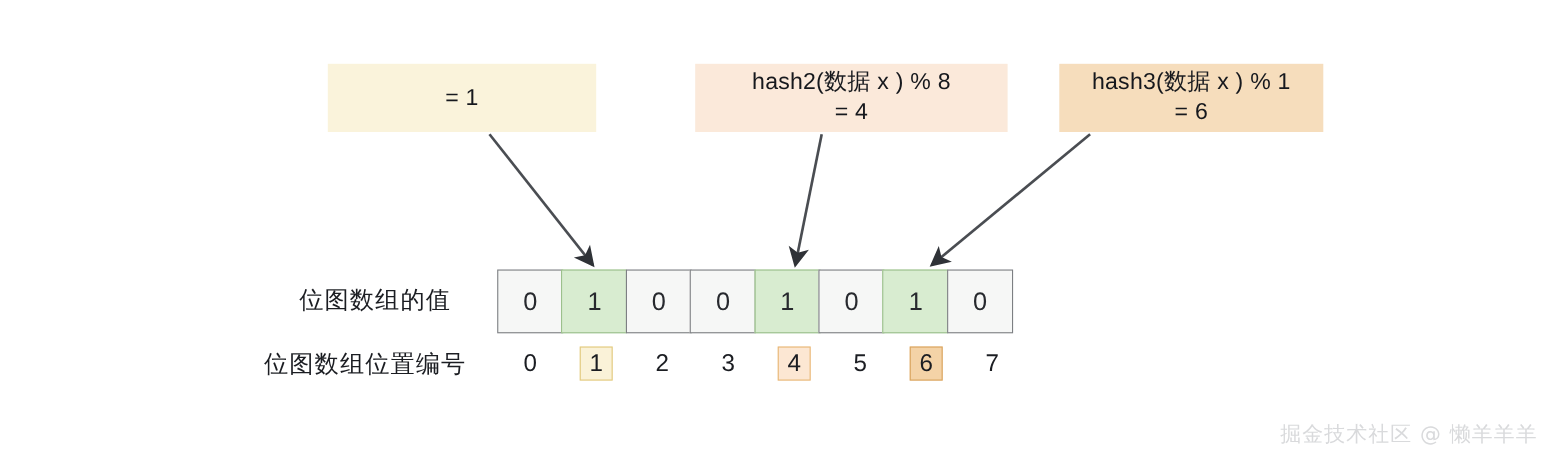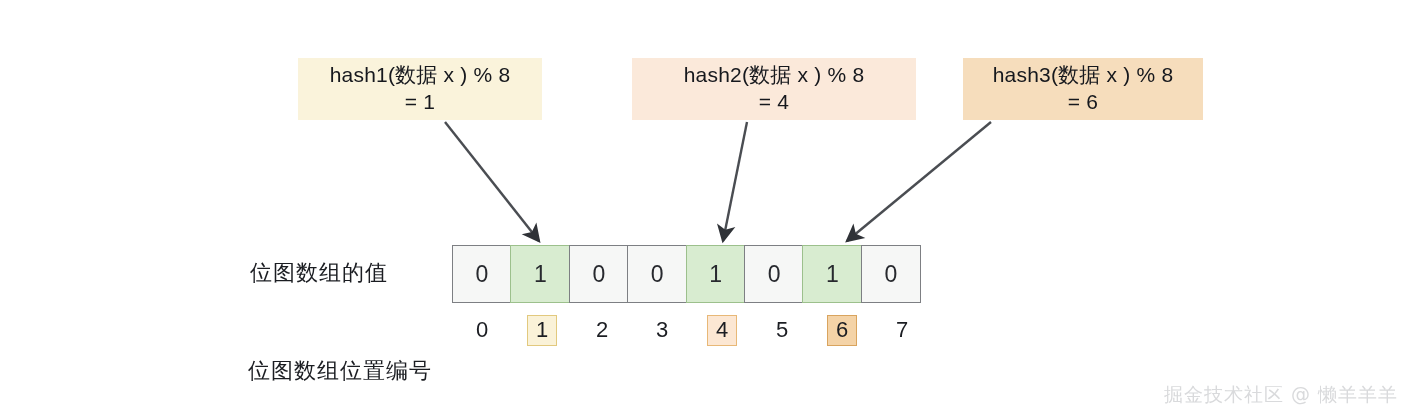--- a/index.html
+++ b/index.html
@@ -65,27 +65,26 @@
     position: absolute;
     font-size: 22px;
     color: #1b1d22;
     white-space: nowrap;
     letter-spacing: 1px;
     font-family: "DejaVu Sans", "Liberation Sans", sans-serif;
   }
   #caption-values {
     left: 250px; top: 258px;
     width: 182px;
-    text-align: left;
+    text-align: center;
   }
   #caption-indices {
     left: 232px; top: 316px;
     width: 200px;
-    text-align: right;
-    margin-top: 40px;
+    text-align: center;
   }
 
   
   #bit-array {
     position: absolute;
     left: 452px; top: 245px;
     display: flex;
   }
   .bit-cell {
     box-sizing: border-box;
@@ -156,31 +155,30 @@
     white-space: nowrap;
     font-family: "DejaVu Sans", "Liberation Sans", sans-serif;
   }
 </style>
 </head>
 <body>
 
 <div id="canvas">
 
   <div class="hash-box" id="hash-box-1">
-    <span class="hl-1">hash1(数据 x ) % 8</span>
     <span class="hl-2">= 1</span>
   </div>
 
   <div class="hash-box" id="hash-box-2">
     <span class="hl-1">hash2(数据 x ) % 8</span>
     <span class="hl-2">= 4</span>
   </div>
 
   <div class="hash-box" id="hash-box-3">
-    <span class="hl-1">hash3(数据 x ) % 8</span>
+    <span class="hl-1">hash3(数据 x ) % 1</span>
     <span class="hl-2">= 6</span>
   </div>
 
   <svg id="arrow-layer" viewBox="0 0 1412 416" width="1412" height="416" xmlns="http://www.w3.org/2000/svg">
     <defs>
       <marker id="ah" markerWidth="9" markerHeight="9" refX="7.2" refY="4.5" orient="auto" markerUnits="strokeWidth">
         <path d="M0.5,0.6 L8.2,4.5 L0.5,8.4 L2.4,4.5 Z" fill="#2f3237"></path>
       </marker>
     </defs>
     <line x1="445" y1="122" x2="539" y2="241" stroke="#4a4d52" stroke-width="2.4" marker-end="url(#ah)"></line>

